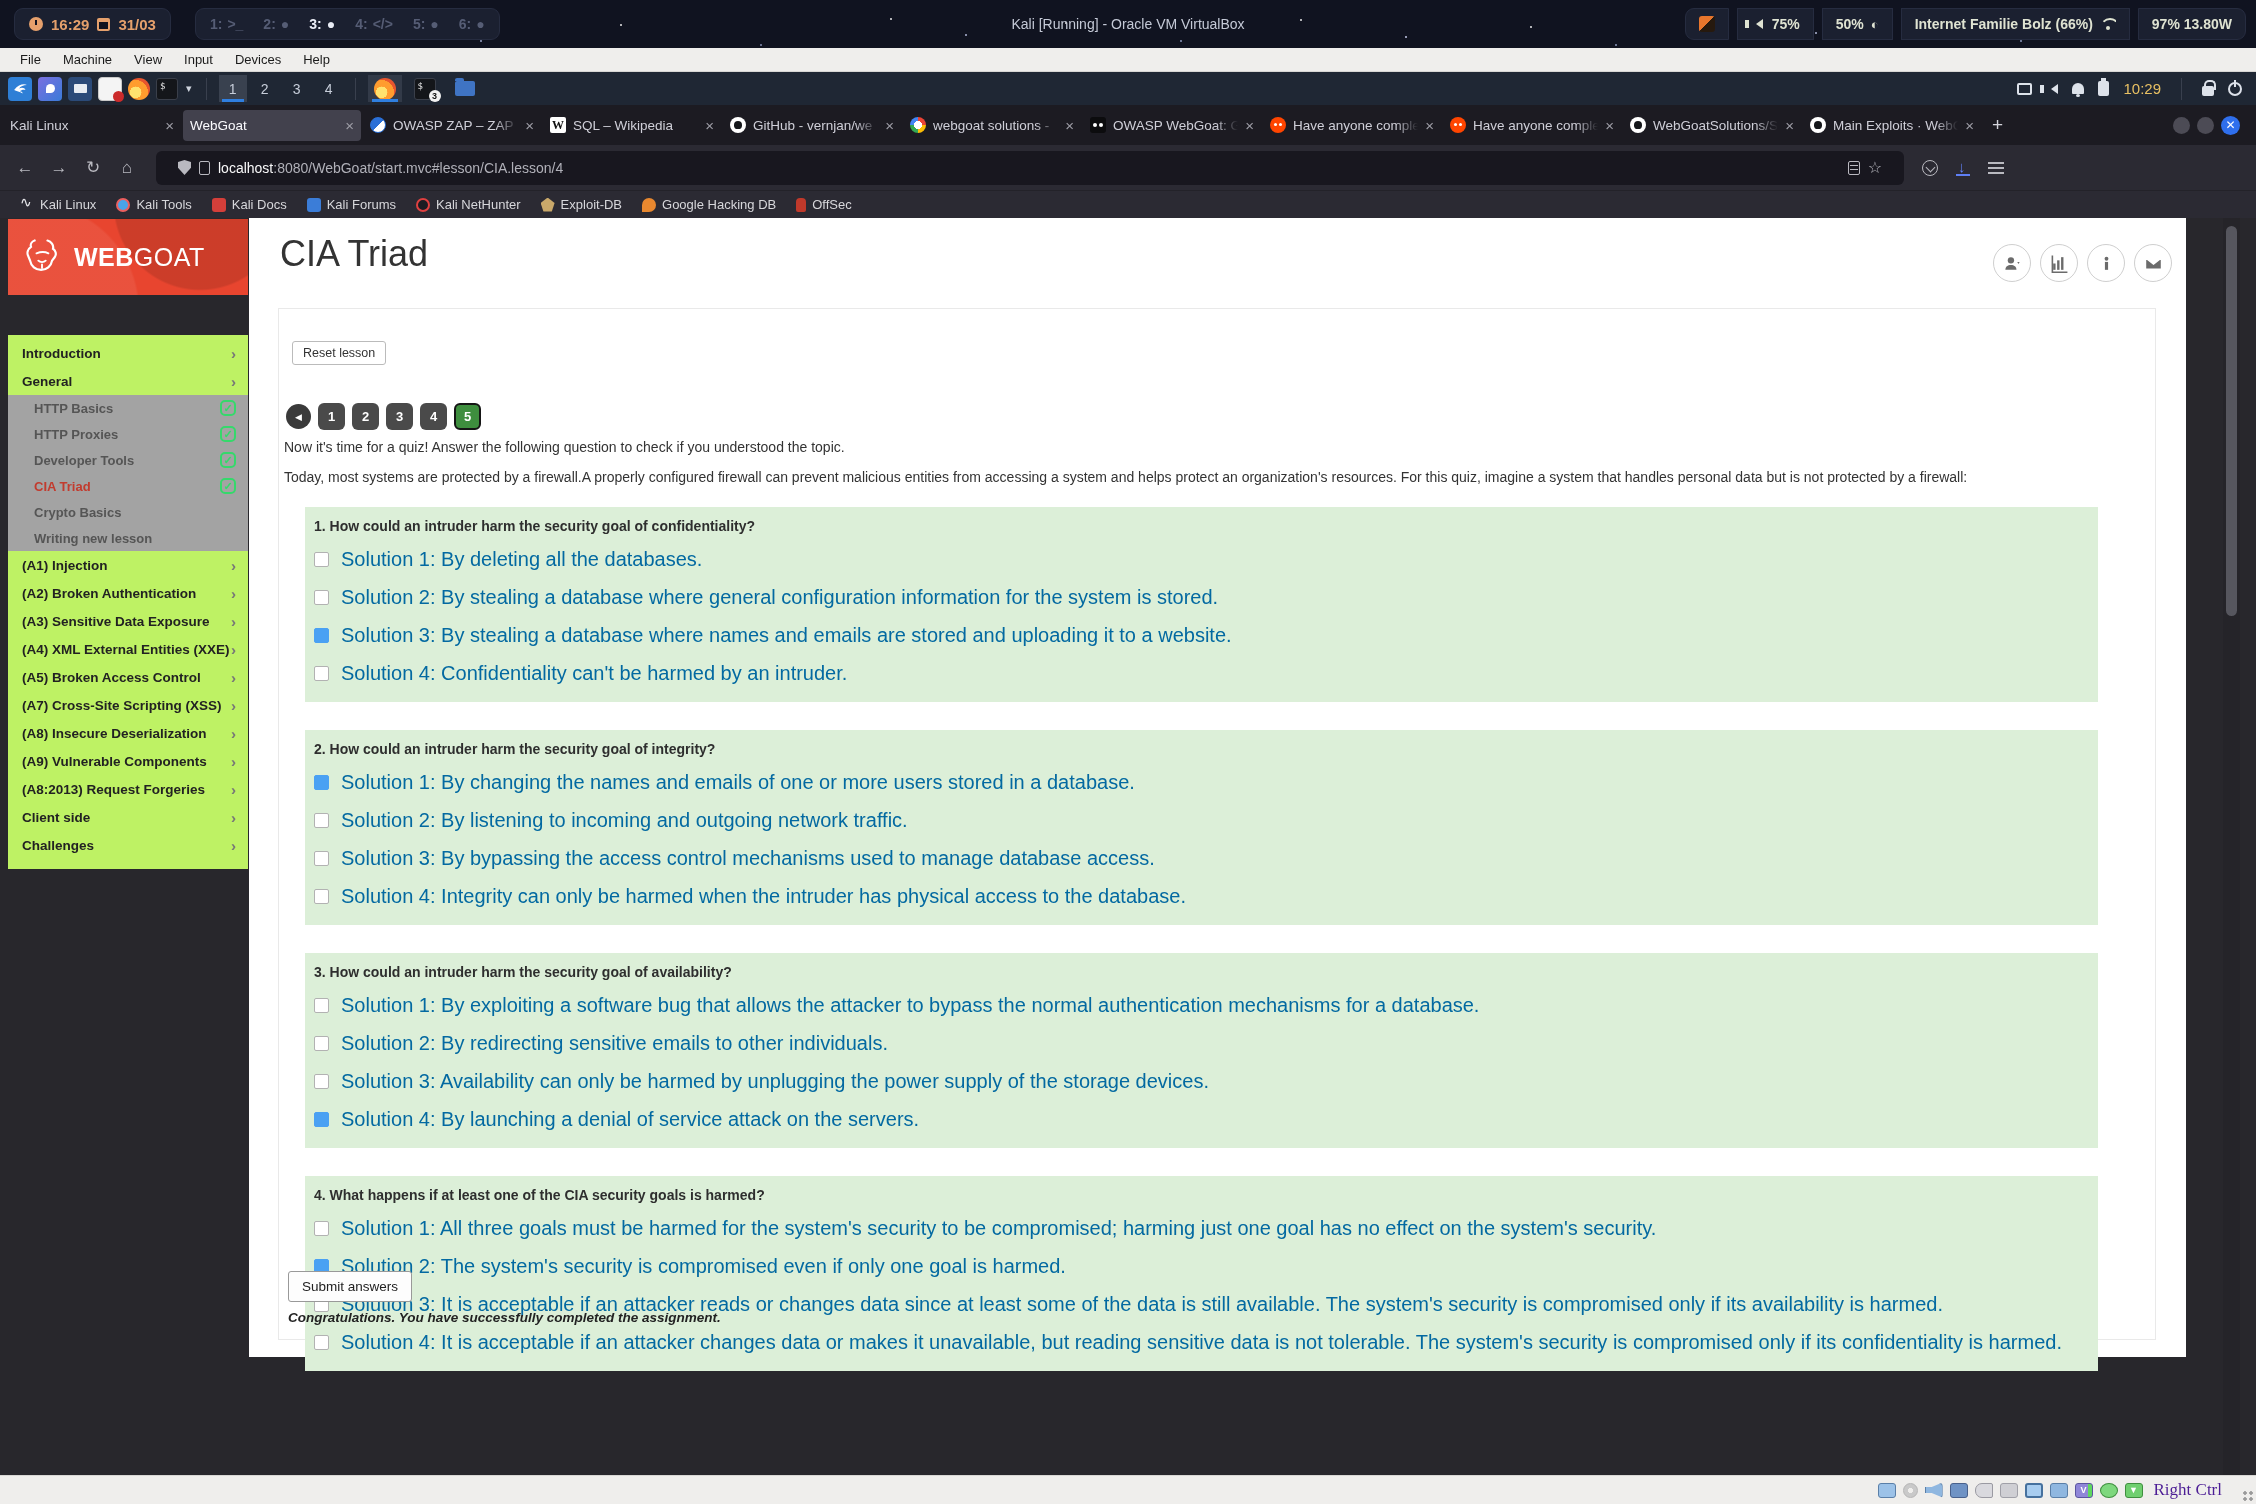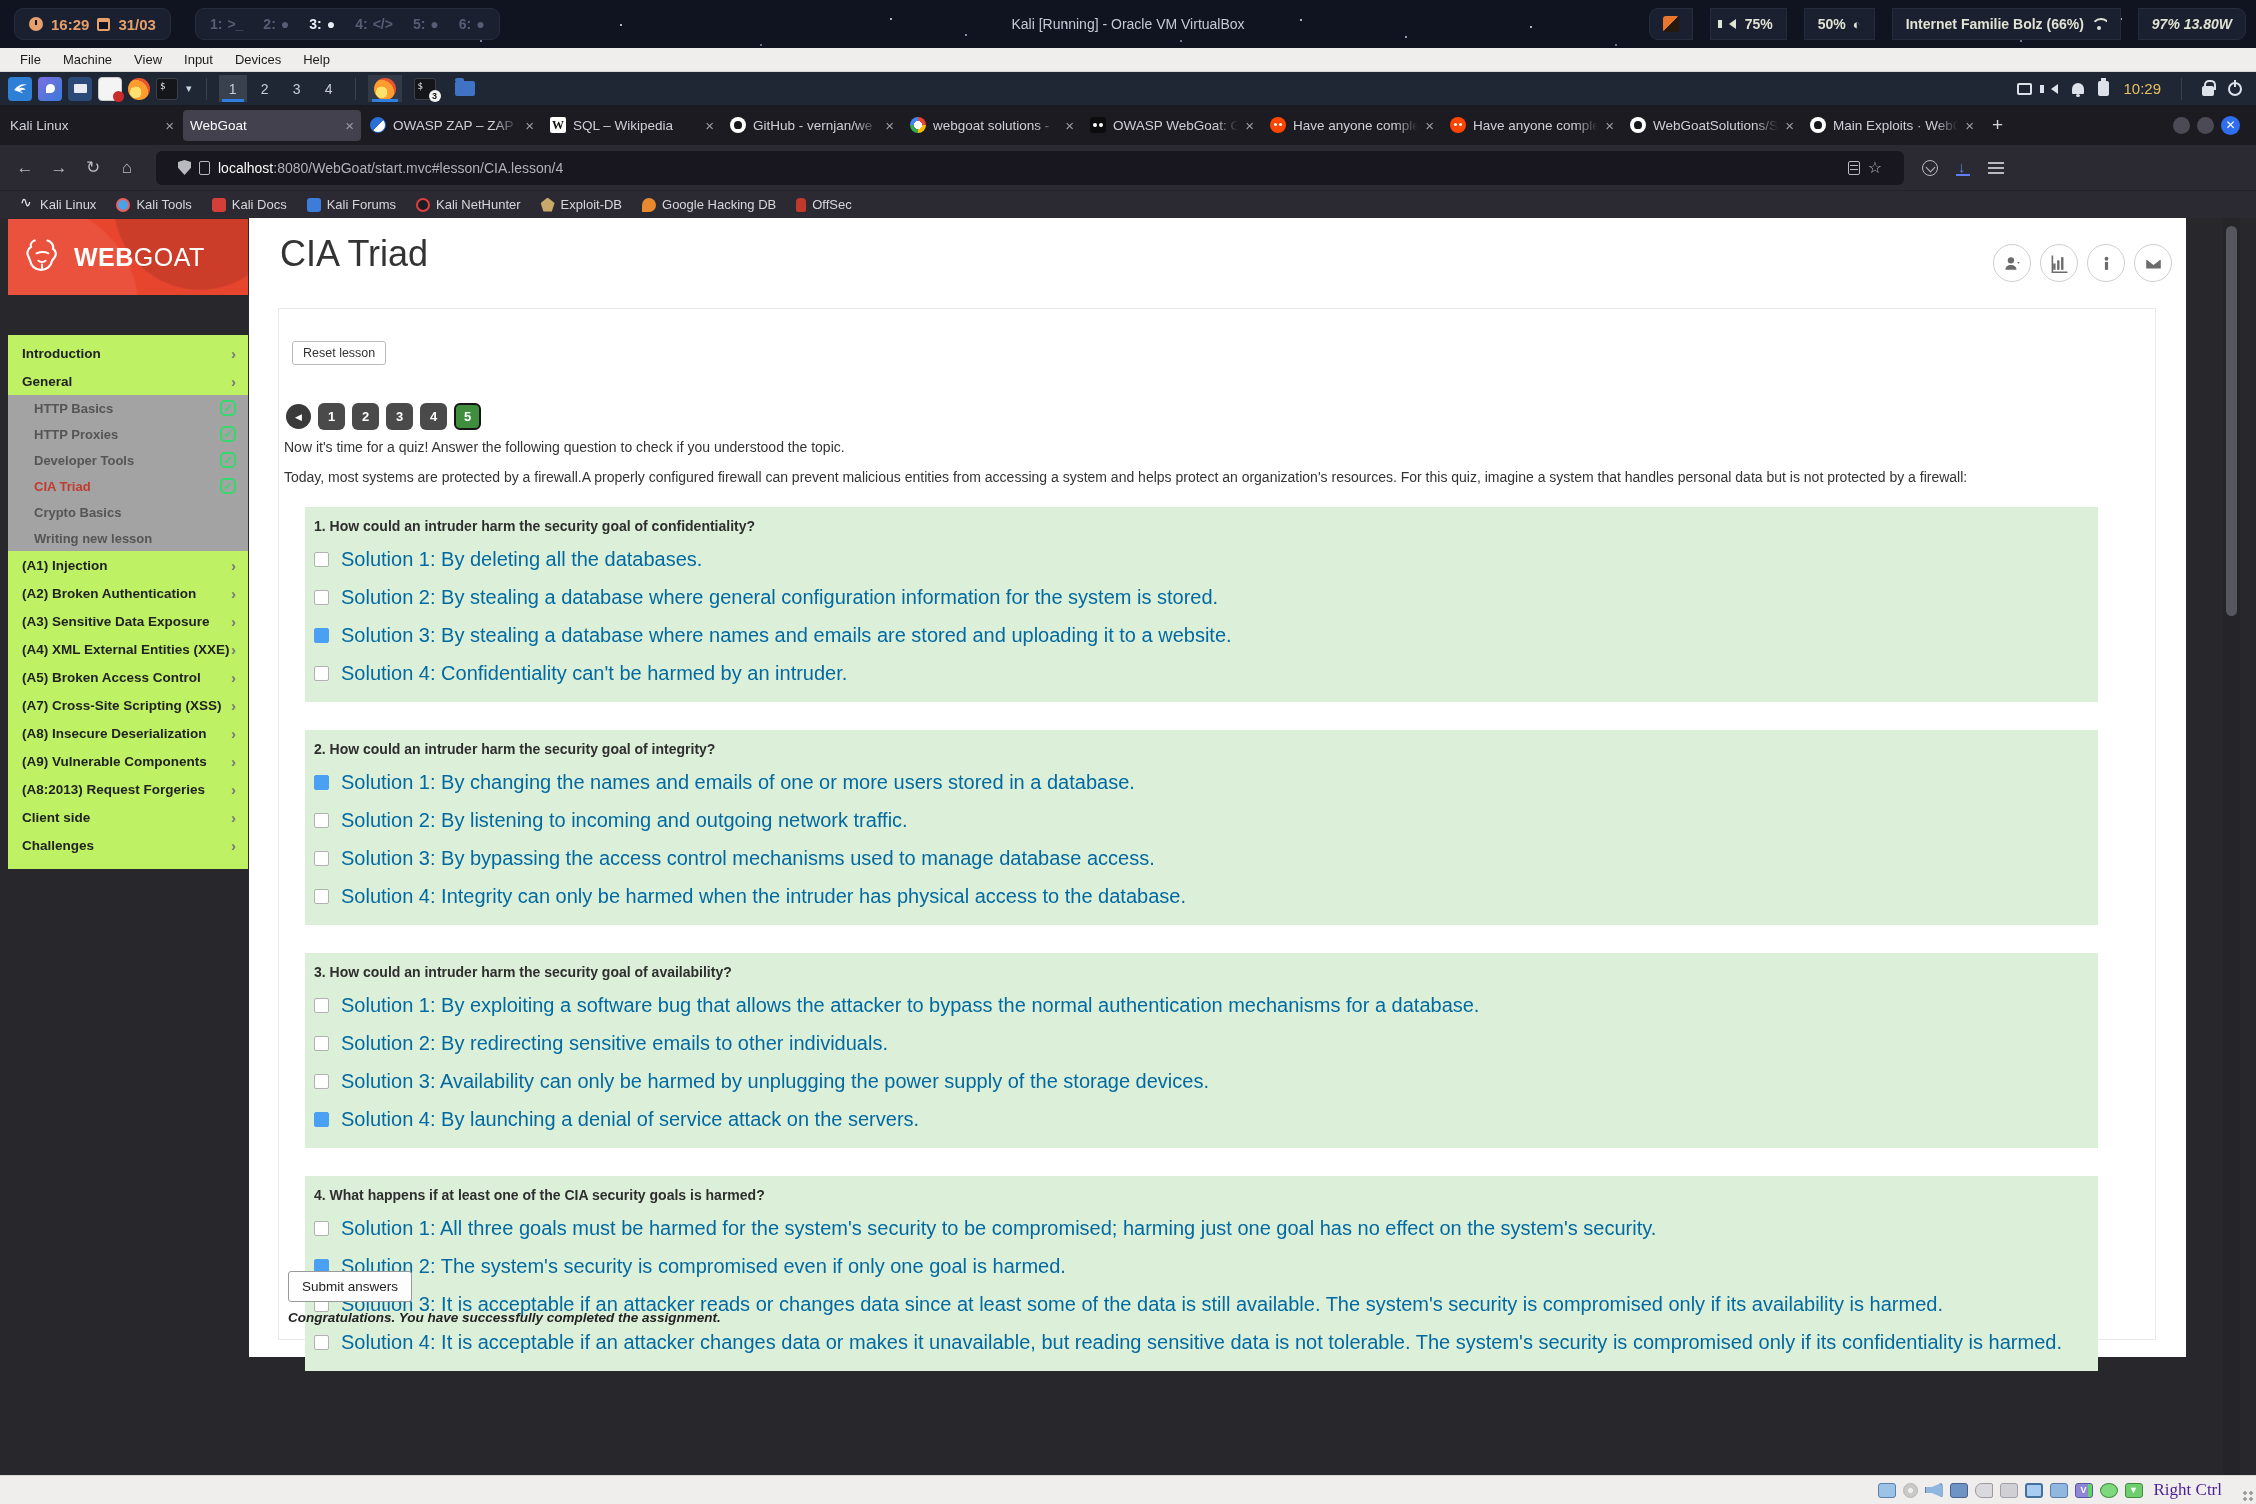--- a/index.html
+++ b/index.html
@@ -20,25 +20,25 @@
   .host-left { margin-left:14px; }
   .host-time, .host-date { color:#e5a06c; font-weight:700; font-size:15px; }
   .clock-ico { width:14px; height:14px; border-radius:50%; background:#e5a06c; position:relative; }
   .clock-ico::after { content:""; position:absolute; left:6px; top:3px; width:2px; height:5px; background:#101320; }
   .cal-ico { width:13px; height:13px; border-radius:2px; background:#e5a06c; position:relative; }
   .cal-ico::after { content:""; position:absolute; left:2px; top:4px; right:2px; bottom:2px; background:#101320; }
   .host-ws { margin-left:24px; gap:20px; }
   .ws-item { display:flex; gap:5px; align-items:center; font-size:14px; font-weight:700; color:#565d75; }
   .ws-item.active { color:#e9ecf5; }
   .host-title { position:absolute; left:0; right:0; text-align:center; color:#c4c9d6; font-size:14px; z-index:1; }
-  .host-right { margin-left:auto; margin-right:10px; display:flex; align-items:center; gap:17px; z-index:2; }
+  .host-right { margin-left:auto; margin-right:10px; display:flex; align-items:center; gap:8px; z-index:2; }
   .host-seg { display:flex; align-items:center; gap:7px; background:#1b2030; border:1px solid #262c40;
               height:32px; padding:0 13px; color:#dfe3d2; font-size:14px; font-weight:700; }
   .host-seg:first-child { border-radius:9px 0 0 9px; }
-  .host-seg:last-child { border-radius:0 9px 9px 0;font-style:italic; }
+  .host-seg:last-child { border-radius:0 9px 9px 0; }
   .vm-ico { width:16px; height:16px; border-radius:3px; background:linear-gradient(135deg,#e8762c 50%,#26190e 50%); }
   .spk { width:0; height:0; border:5px solid transparent; border-right:7px solid #dfe3d2; position:relative; margin-right:2px;}
   .spk::before { content:""; position:absolute; left:-11px; top:-4px; width:4px; height:8px; background:#dfe3d2; }
   .half-circ { font-size:13px; color:#dfe3d2; }
   .wifi-ico { position:relative; width:16px; height:12px; overflow:hidden; }
   .wifi-ico::before { content:""; position:absolute; left:0; top:0; width:16px; height:16px; border:2px solid #dfe3d2;
                       border-radius:50%; clip-path:polygon(50% 50%,0 0,100% 0); }
   .wifi-ico::after { content:""; position:absolute; left:6px; top:8px; width:4px; height:4px; background:#dfe3d2; border-radius:50%; }
 
   

